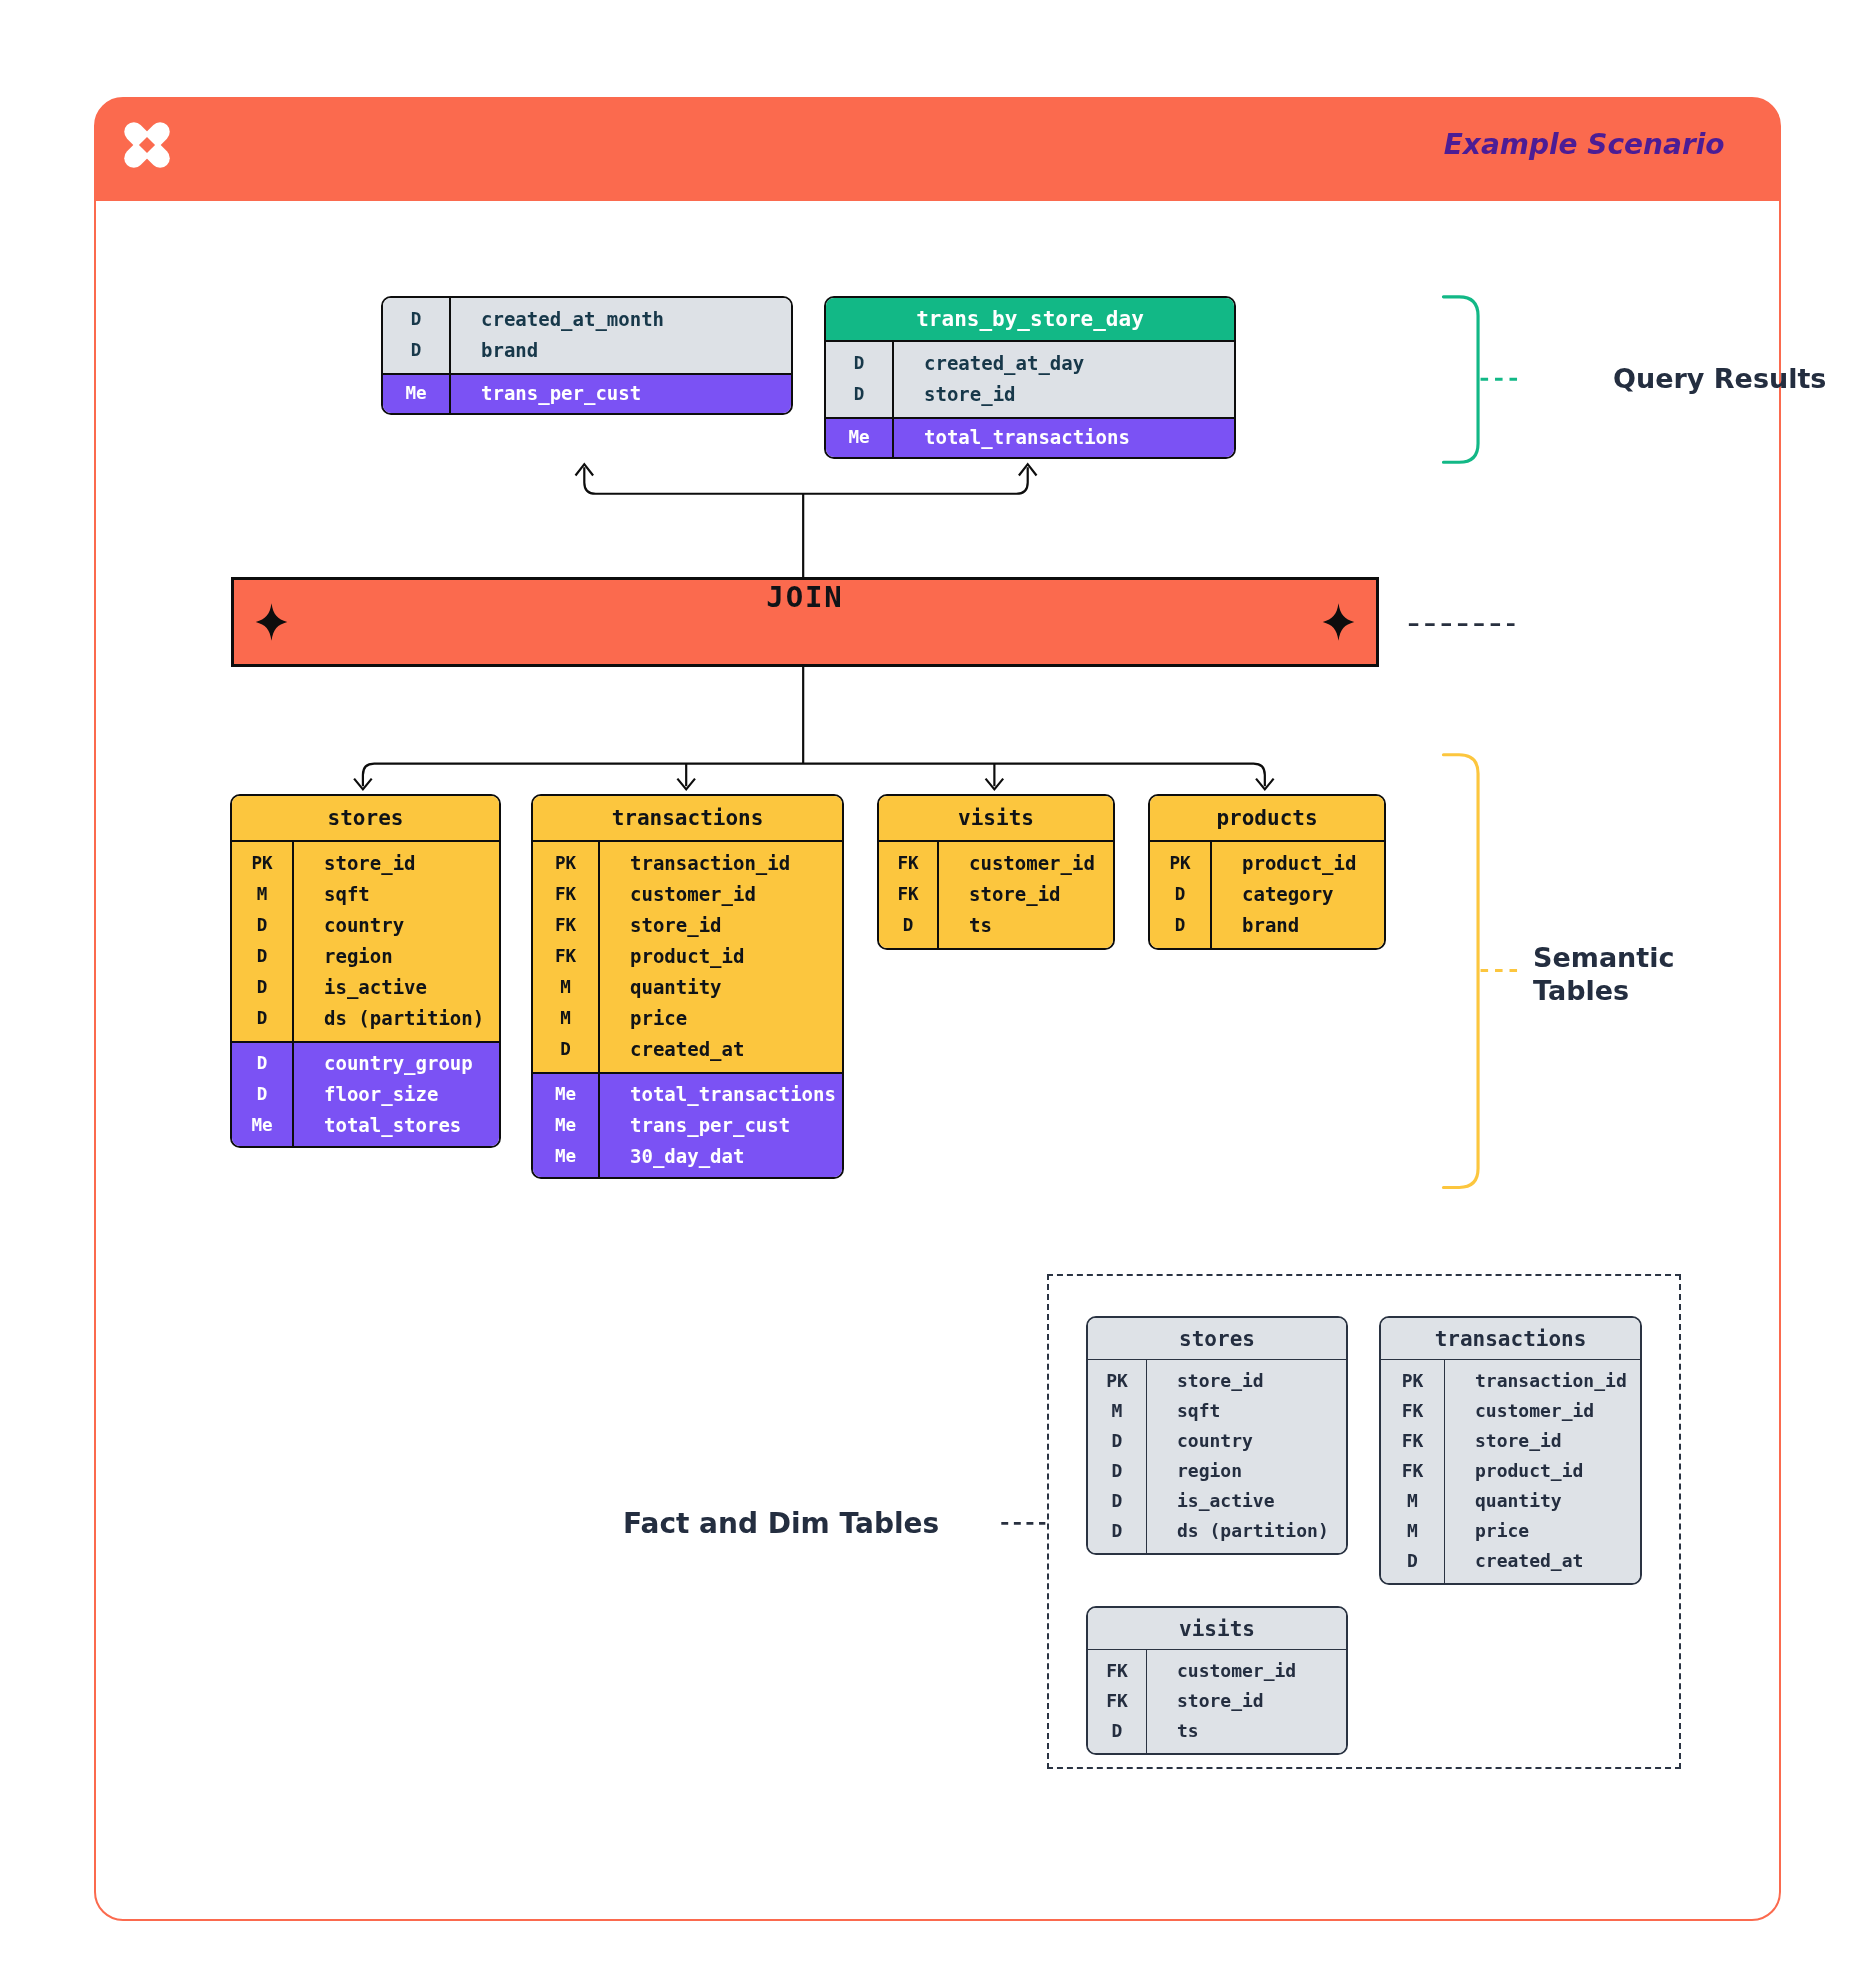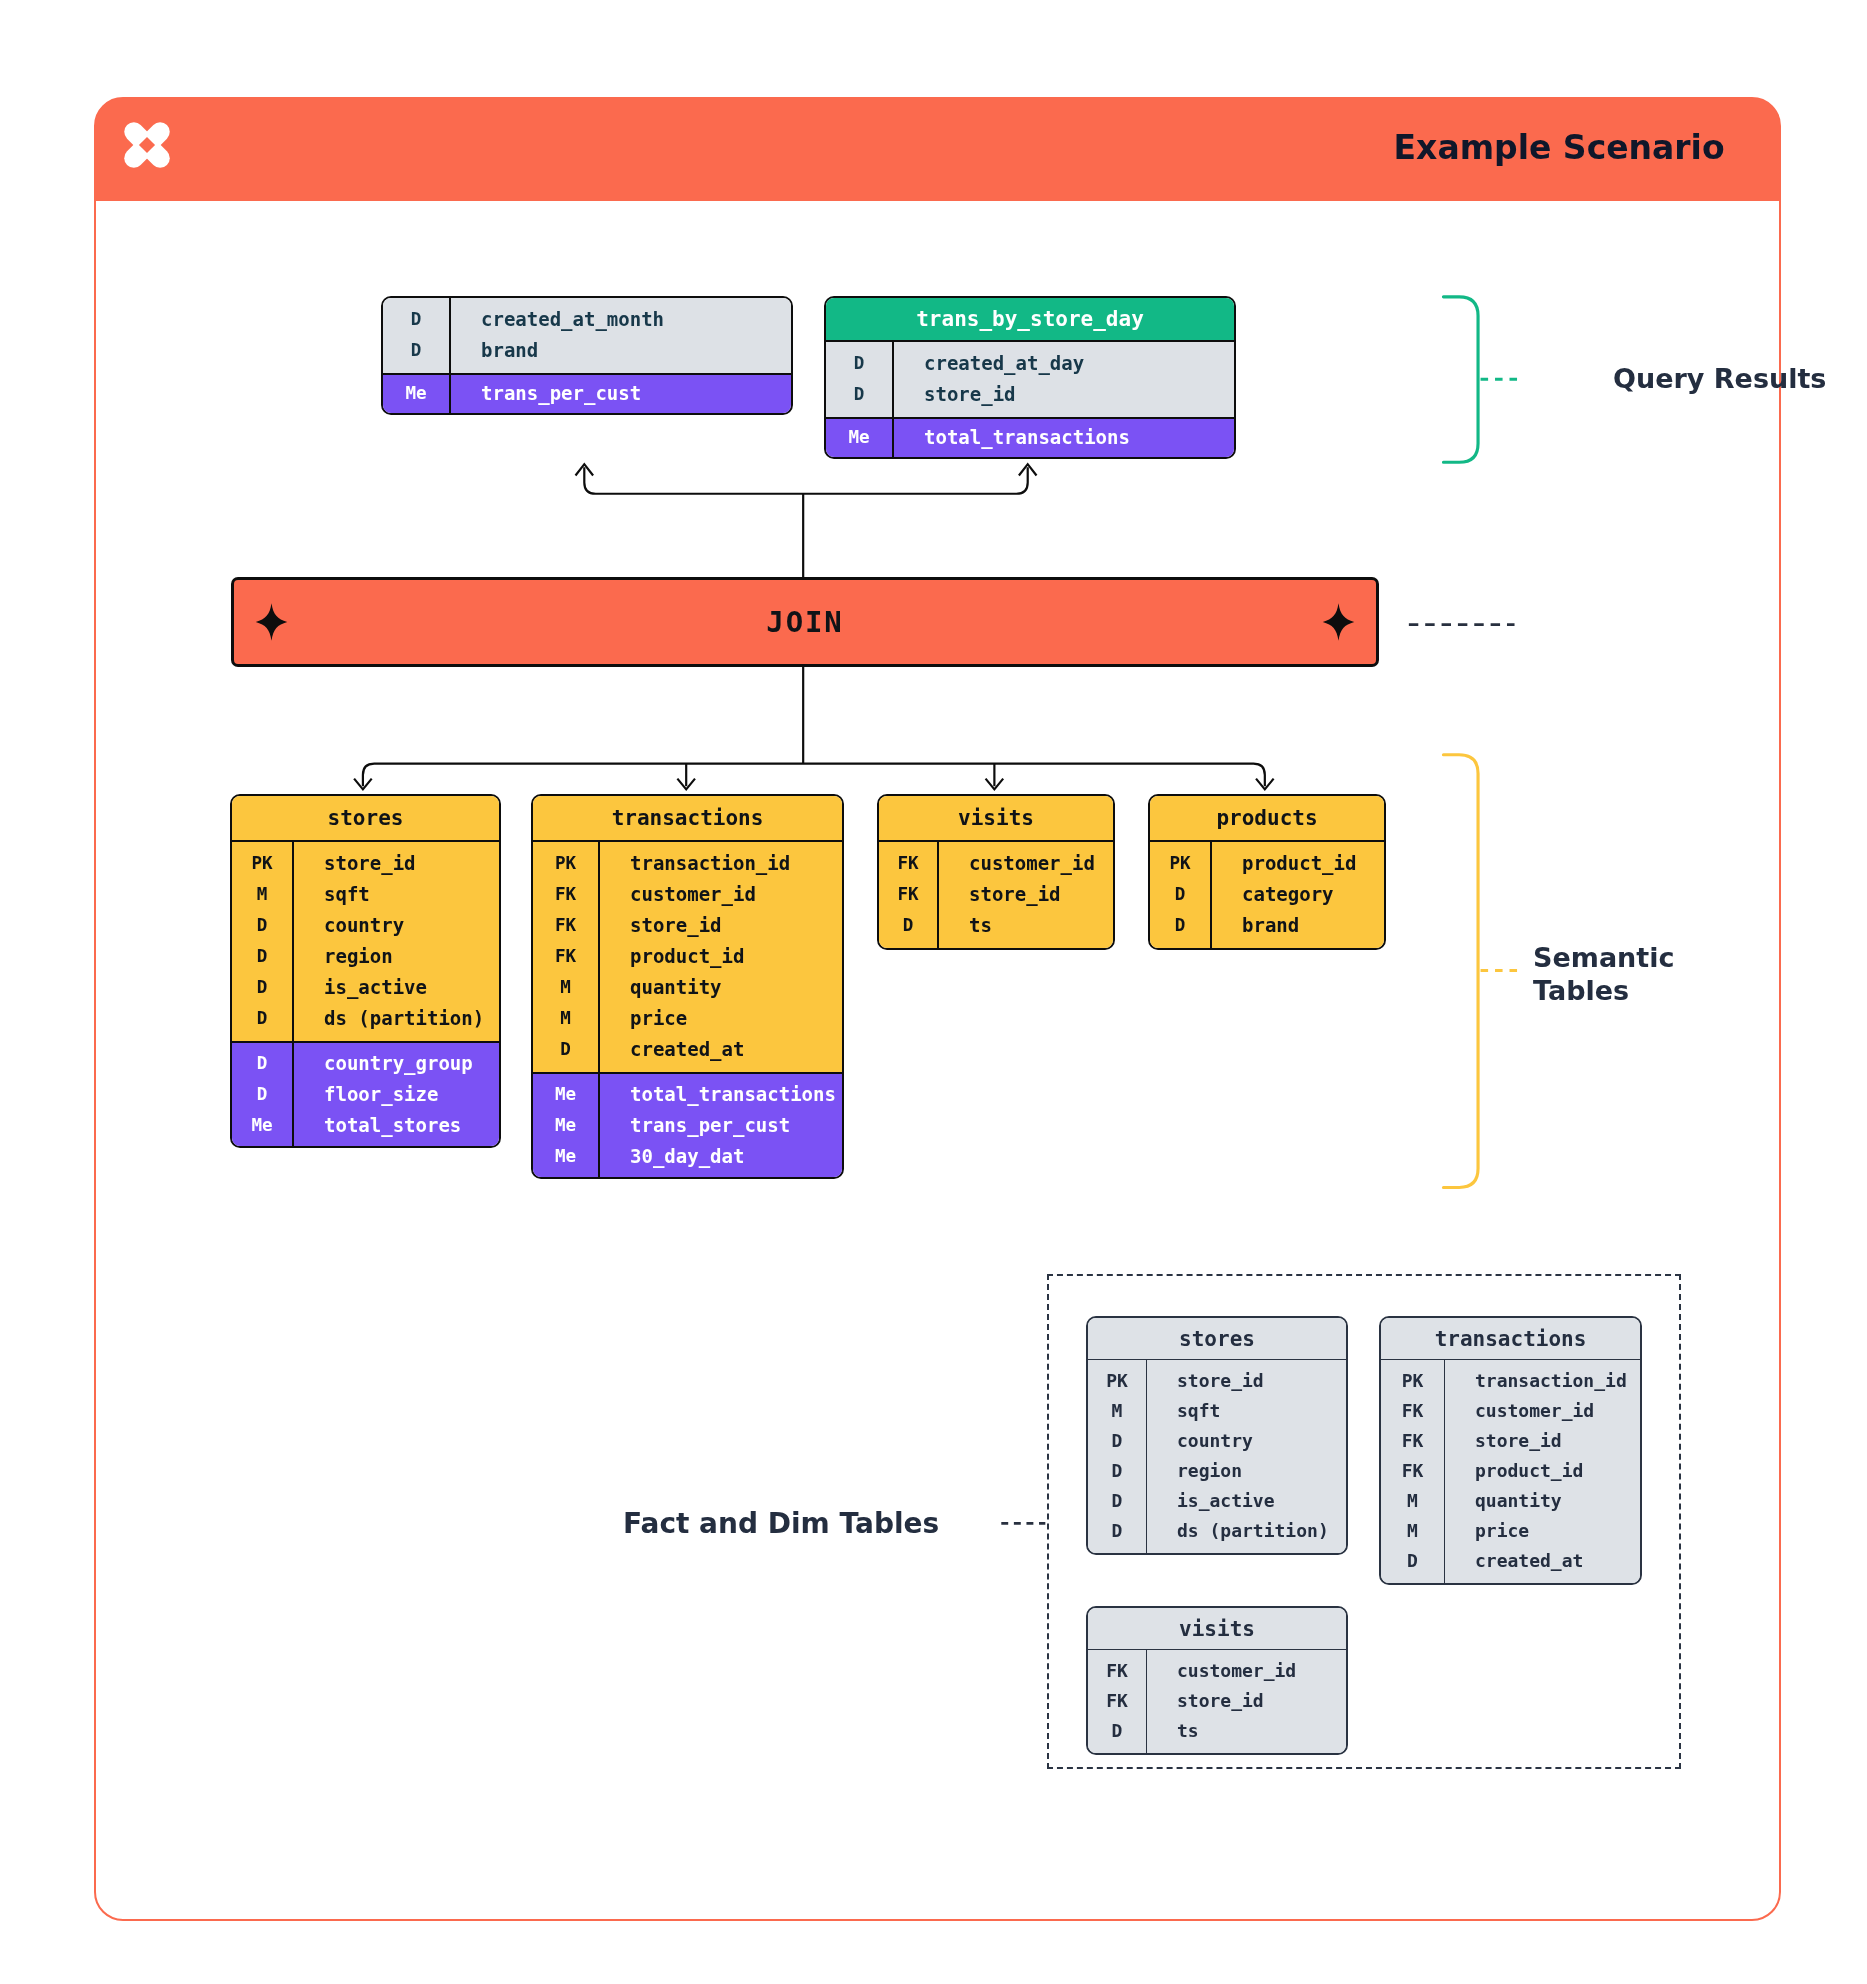--- a/index.html
+++ b/index.html
@@ -7,21 +7,21 @@
     --gray:#dee2e7; --ink:#0d0d0d; --navy:#242e40; --teal:#17384a;
   }
   html,body{margin:0;padding:0;background:#fff;}
   .page{position:relative;width:1868px;height:1985px;background:#fff;
         font-family:"DejaVu Sans",sans-serif;overflow:hidden;}
   .card{position:absolute;left:94px;top:97px;width:1683px;height:1820px;
         border:2.5px solid var(--orange);border-radius:29px;background:#fff;}
   .band{position:absolute;left:-0.6px;top:-0.6px;right:-0.6px;height:103px;background:var(--orange);
         border-radius:28px 28px 0 0;}
   .logo{position:absolute;left:21.4px;top:16.4px;width:60px;height:60px;}
-  .title{position:absolute;right:55px;top:30px;font-size:33px;font-weight:bold;color:#0f172a;}
+  .title{position:absolute;right:55px;top:30px;font-size:28px;font-weight:bold;color:#4c1d95;font-style:italic;}
 
   
   .tbl{position:absolute;border:2.5px solid var(--ink);border-radius:10px;overflow:hidden;
        font-family:"DejaVu Sans Mono",monospace;font-weight:bold;background:#fff;}
   .hd{display:flex;align-items:center;justify-content:center;font-size:21px;
       border-bottom:2.5px solid var(--ink);white-space:nowrap;}
   .sec{display:flex;}
   .codes{display:flex;flex-direction:column;justify-content:center;flex:0 0 var(--cw);
          border-right:2.5px solid var(--ink);}
   .names{display:flex;flex-direction:column;justify-content:center;flex:1;min-width:0;}
@@ -57,22 +57,22 @@
   .nt .dims{background:var(--gray);color:var(--navy);}
   .nt .codes{border-right:1.9px solid #2a3342;}
   .nt .dims .codes,.nt .dims .names{padding:6.3px 0;}
   .nt .cell{font-size:18px;}
   .nt0{left:1086px;top:1316px;width:258px;--cw:58px;}
   .nt1{left:1379px;top:1316px;width:259px;--cw:63px;}
   .nt2{left:1086px;top:1606px;width:258px;--cw:58px;}
 
   
   .joinbar{position:absolute;left:231px;top:577px;width:1142px;height:84px;
-           background:var(--orange);border:3.1px solid var(--ink);border-radius:7px;
-           display:flex;align-items:center;justify-content:center;
+           background:var(--orange);border:3.1px solid var(--ink);border-radius:0;
+           display:flex;justify-content:center;
            font-family:"DejaVu Sans Mono",monospace;font-weight:bold;font-size:29px;
            letter-spacing:1.9px;color:#101317;}
   .spark{position:absolute;top:50%;transform:translateY(-50%);width:35px;height:42px;}
   .spark.l{left:20px;} .spark.r{right:20px;}
 
   
   .dotbox{position:absolute;left:1047px;top:1274px;width:630px;height:491px;
           border:2.5px dashed #2a3342;}
 
   

